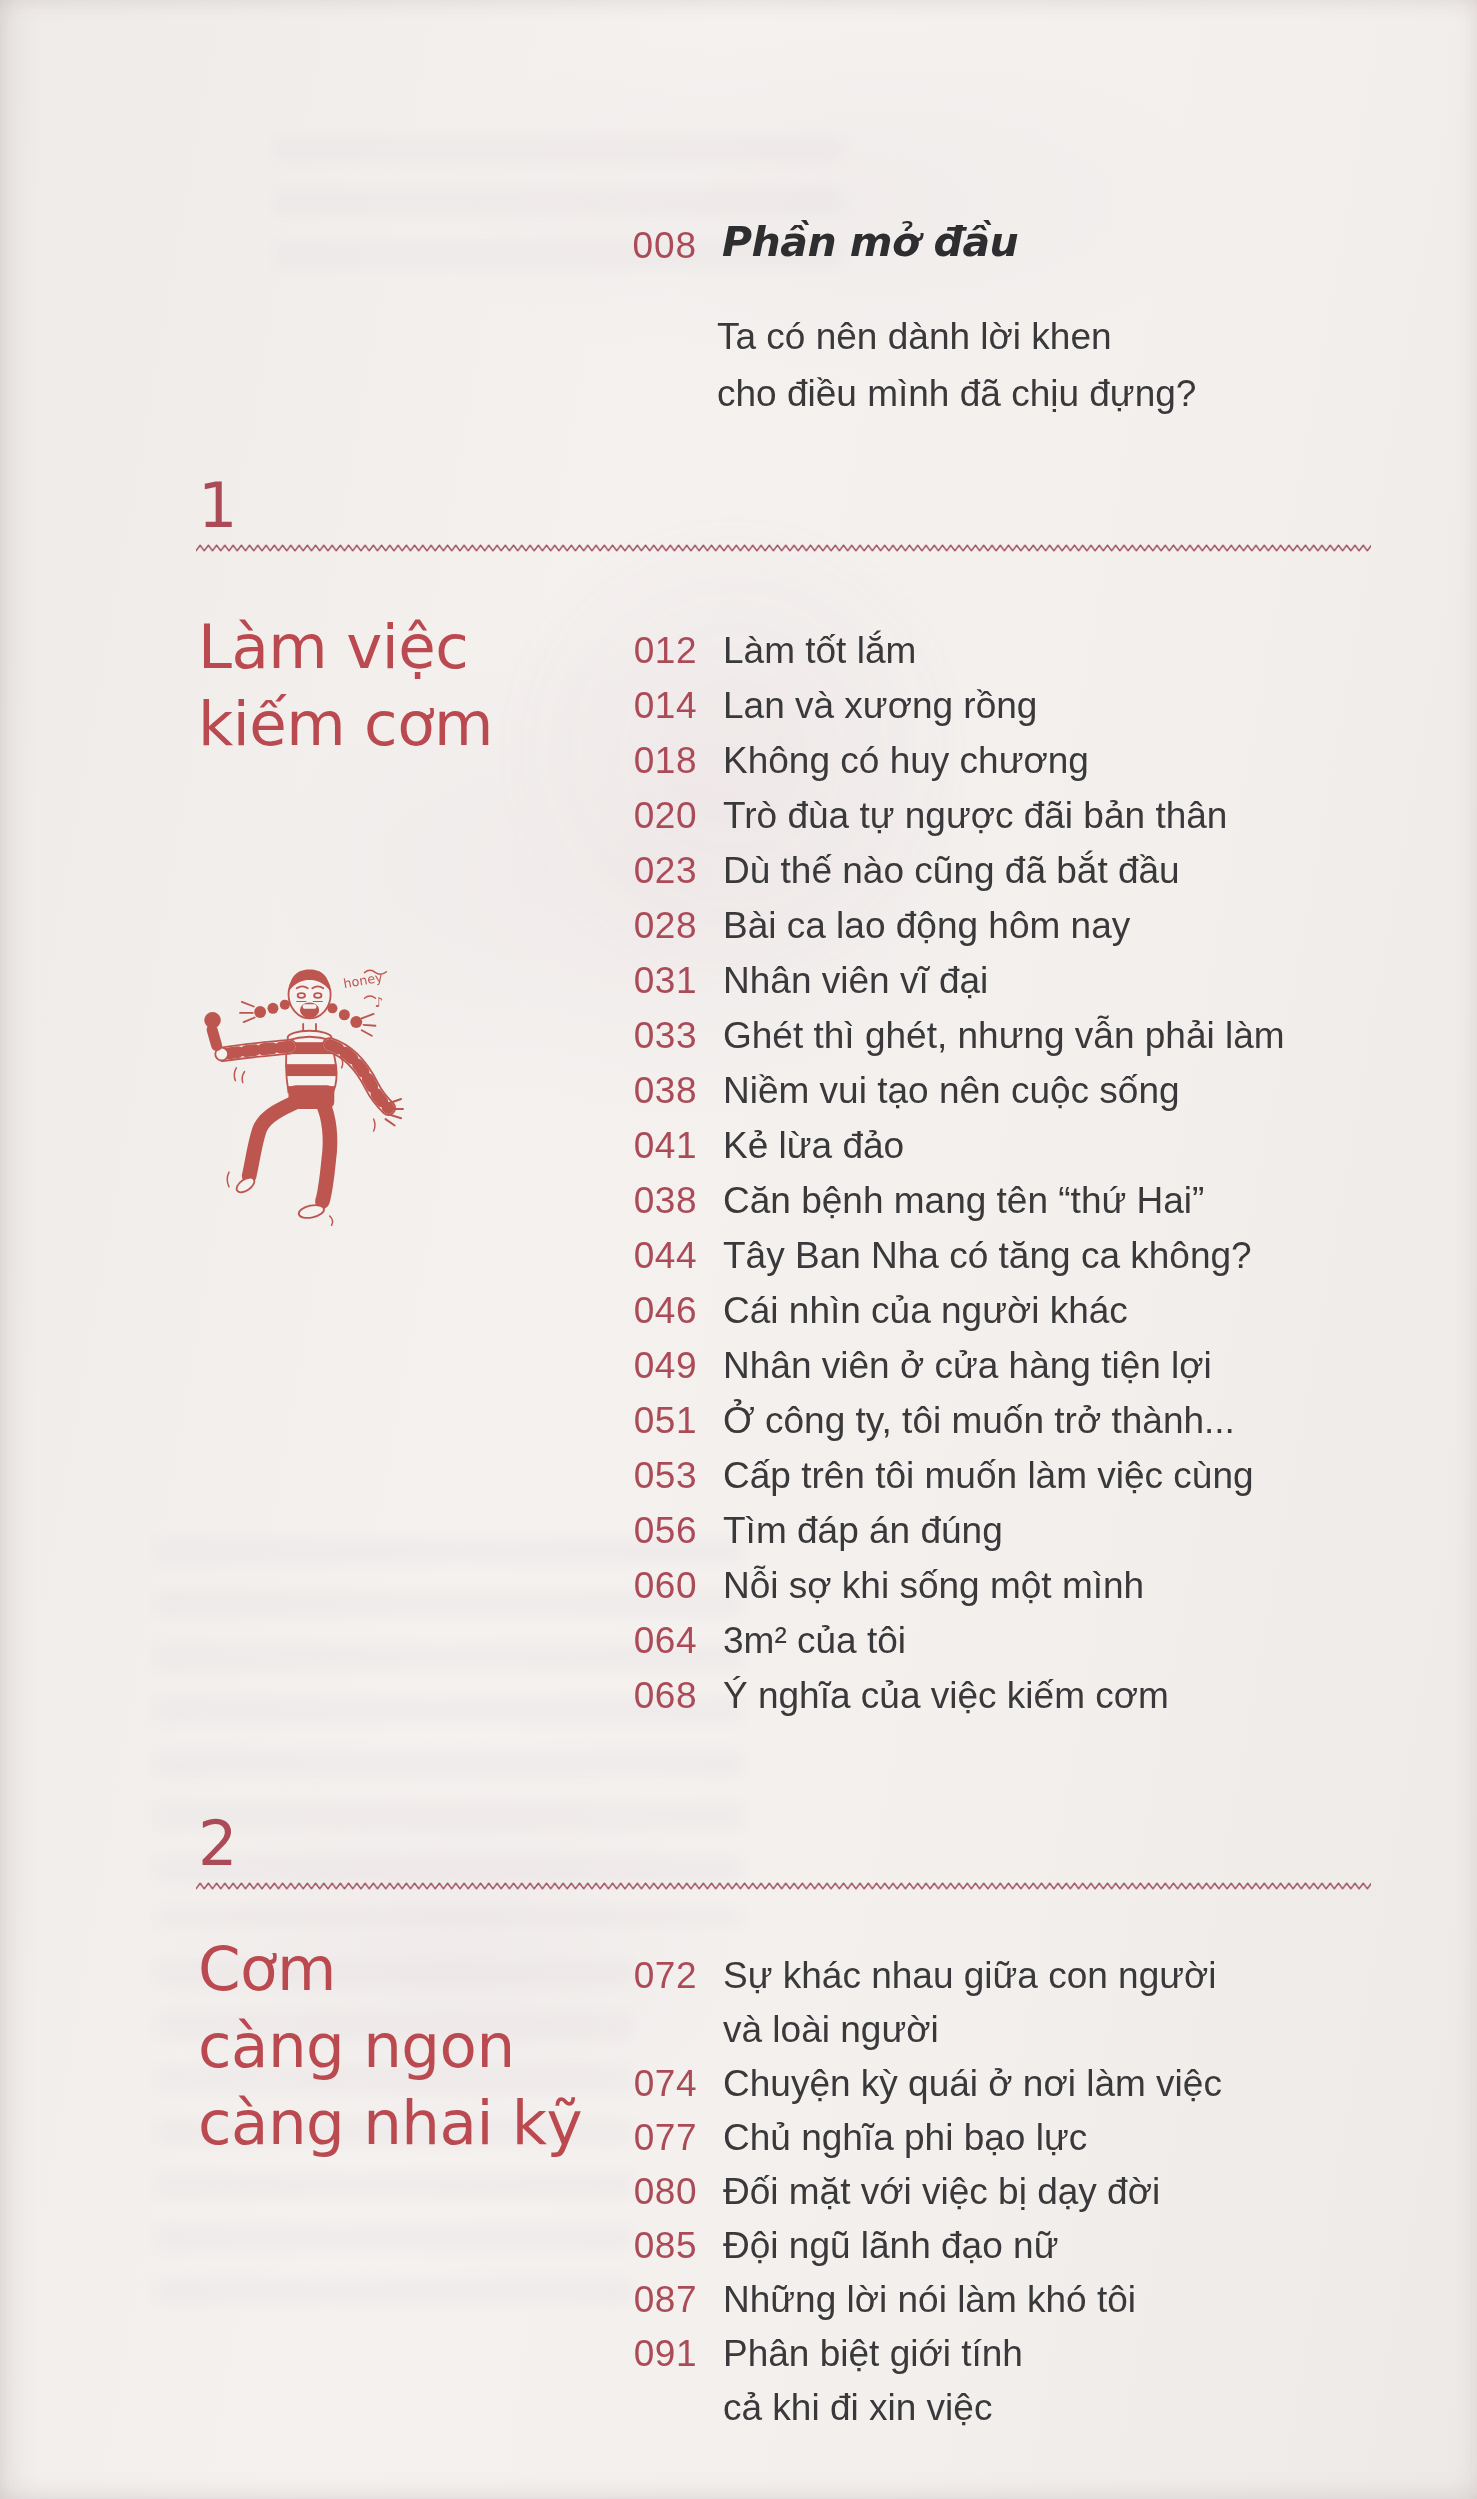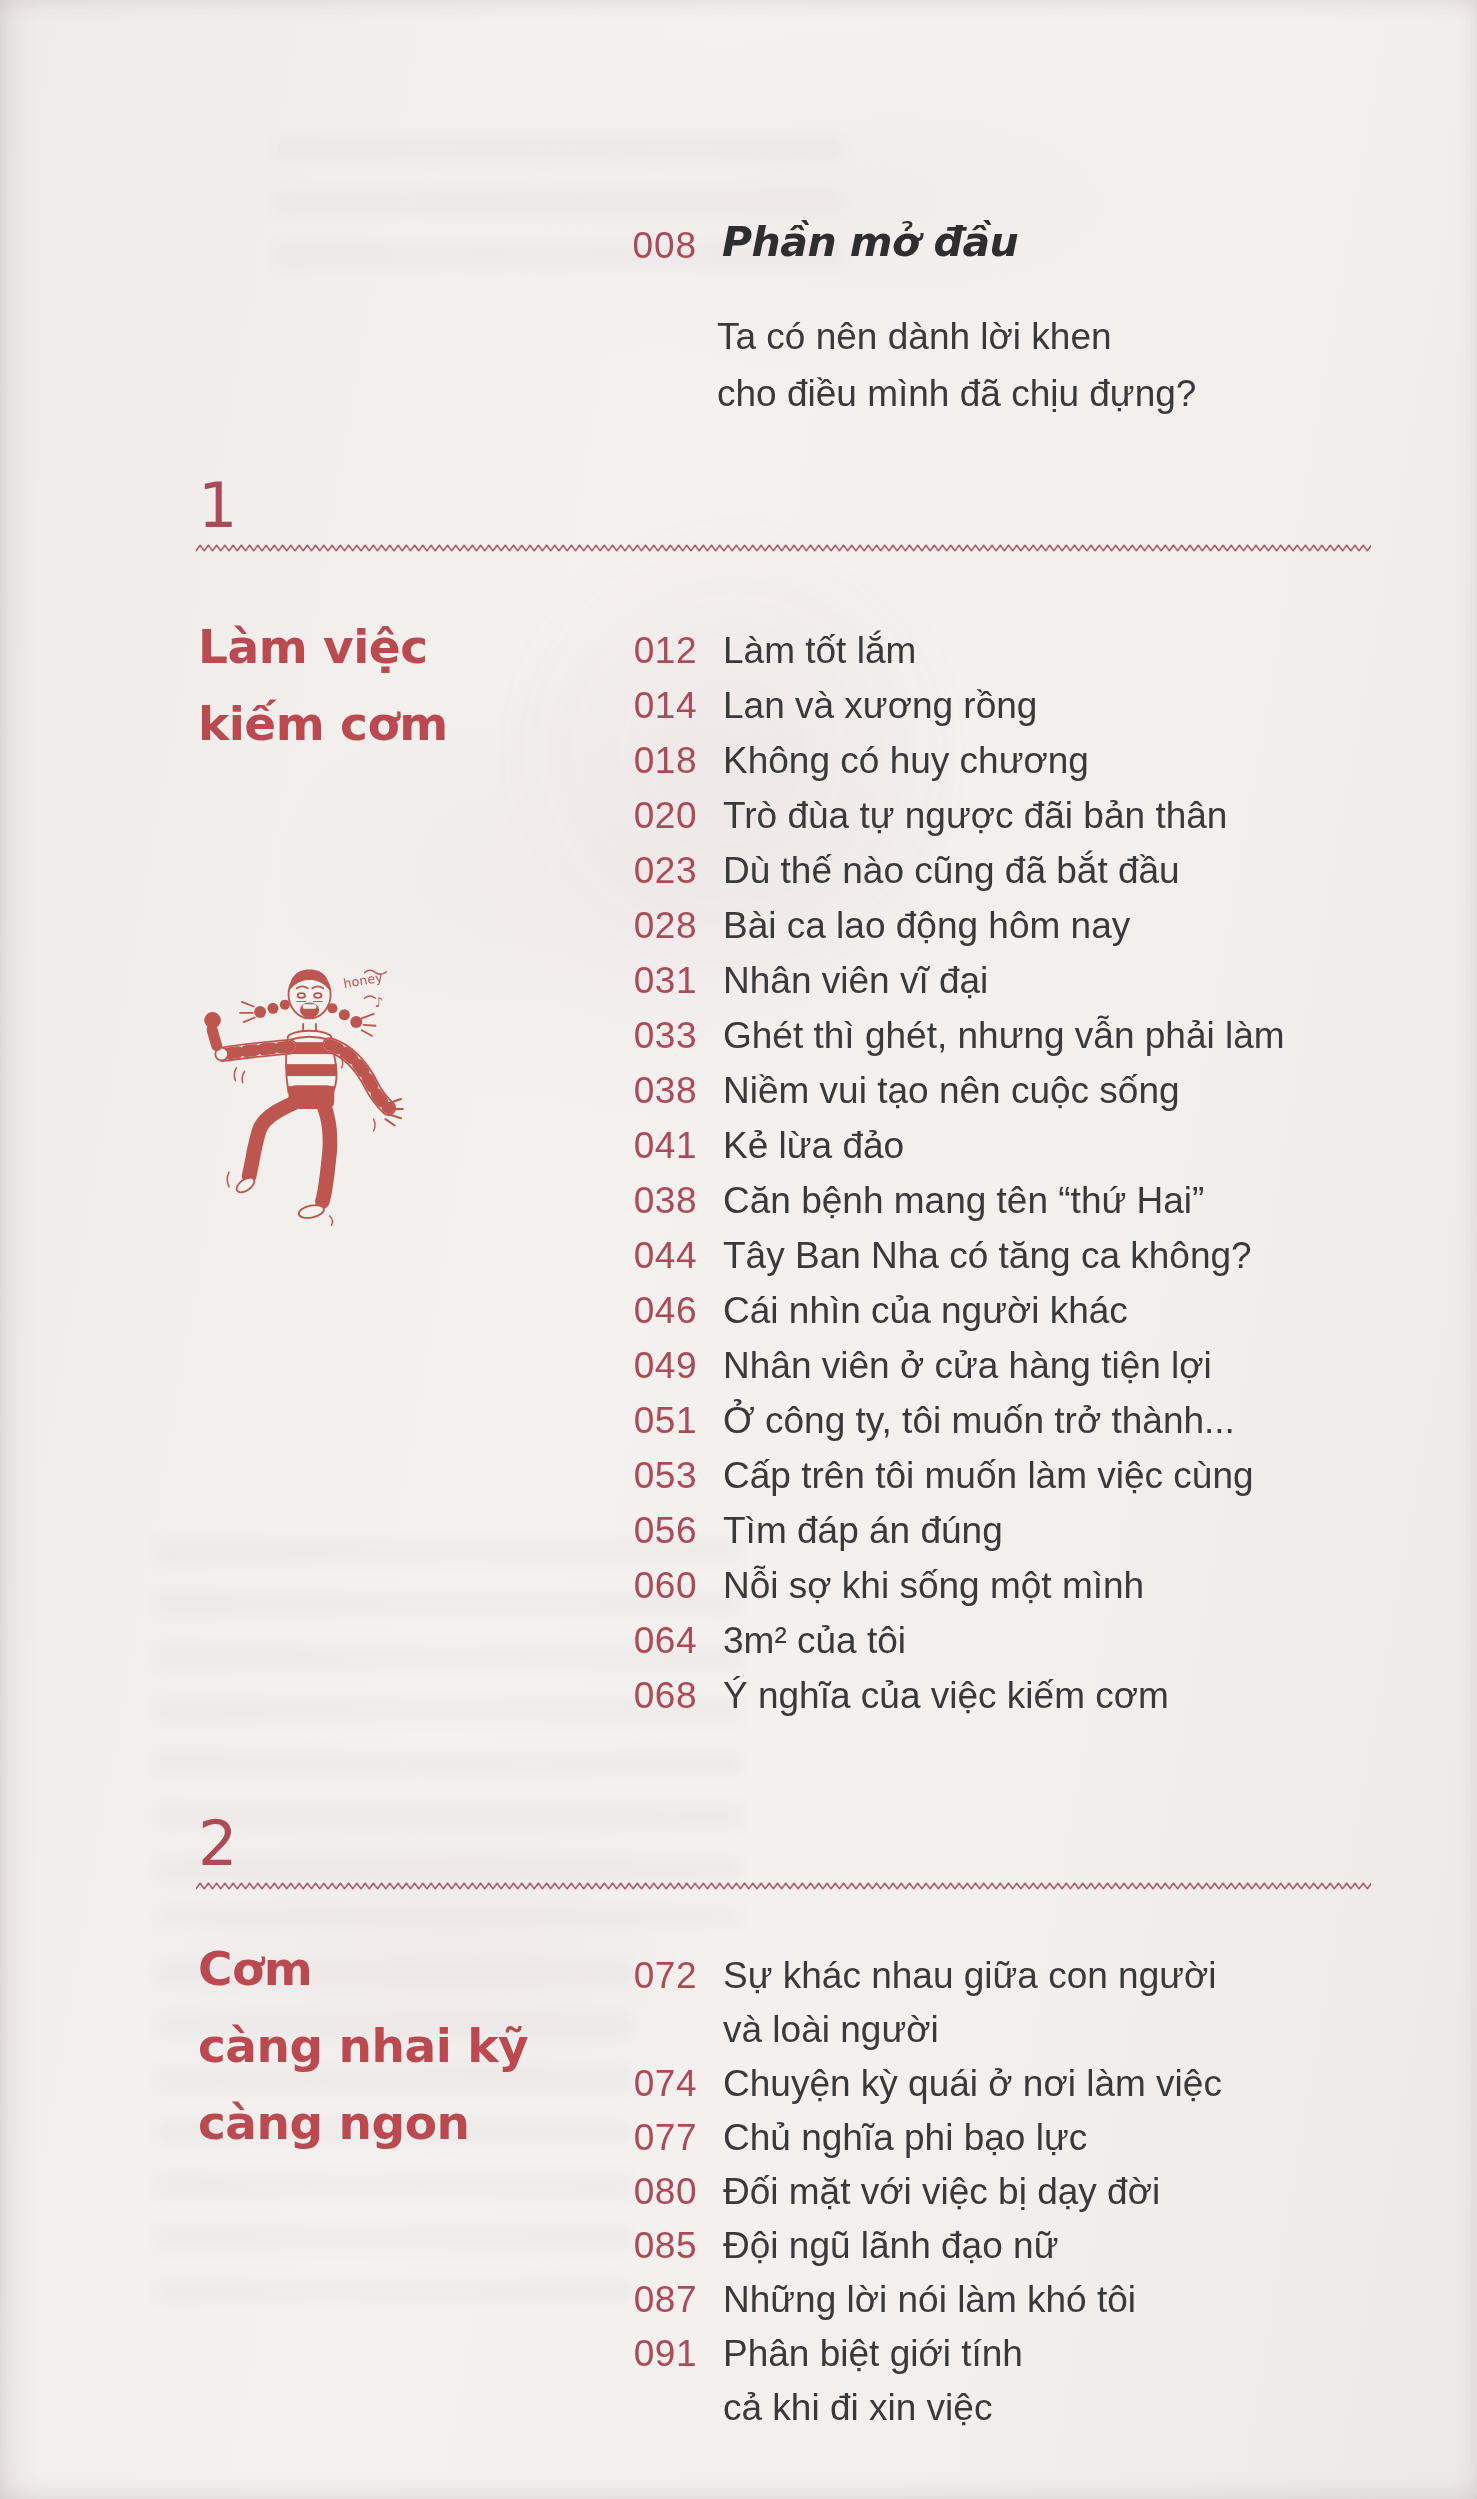--- a/index.html
+++ b/index.html
@@ -58,21 +58,21 @@
   }
   .sec1 .sec-num{top:469px}
   .sec2 .sec-num{top:1807px}
   .wavy{position:absolute;left:196px;width:1175px;height:11px}
   .sec1 .wavy{top:542px}
   .sec2 .wavy{top:1880px}
 
   .sec-heading{
     position:absolute;left:198px;
     font-family:"DejaVu Sans","Liberation Sans",sans-serif;
-    font-weight:700;font-size:47px;line-height:77px;
+    font-weight:400;font-size:61px;line-height:77px;
     color:var(--red-head);letter-spacing:-0.5px;
   }
   .sec1 .sec-heading{top:608px}
   .sec2 .sec-heading{top:1930px}
 
   .toc{position:absolute;left:550px;width:861px}
   .sec1 .toc{top:623px}
   .sec2 .toc{top:1949px}
   .toc-row{display:flex;align-items:flex-end}
   .sec1 .toc-row{height:55px;line-height:55px}
@@ -287,22 +287,22 @@
     <svg class="wavy" viewBox="0 0 1282 12" preserveAspectRatio="none">
       <defs>
         <pattern id="zzB" width="9" height="12" patternUnits="userSpaceOnUse">
           <path d="M0 9.5 L4.5 3.5 L9 9.5" fill="none" stroke="#a25766" stroke-width="1.7" stroke-linejoin="round" stroke-linecap="round"></path>
         </pattern>
       </defs>
       <rect width="1282" height="12" fill="url(#zzB)"></rect>
     </svg>
     <div class="sec-heading">
       <div>Cơm</div>
+      <div>càng ngon</div>
       <div>càng nhai kỹ</div>
-      <div>càng ngon</div>
     </div>
     <div class="toc">
         <div class="toc-row">
           <span class="toc-num">072</span>
           <span class="toc-title">Sự khác nhau giữa con người</span>
         </div>
         <div class="toc-row">
           <span class="toc-num"></span>
           <span class="toc-title">và loài người</span>
         </div>

